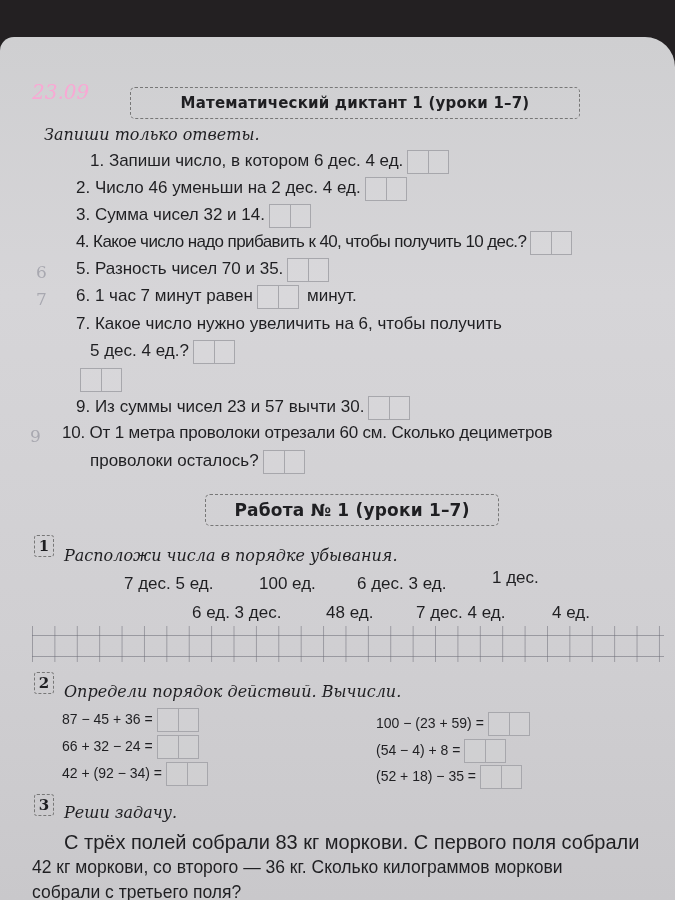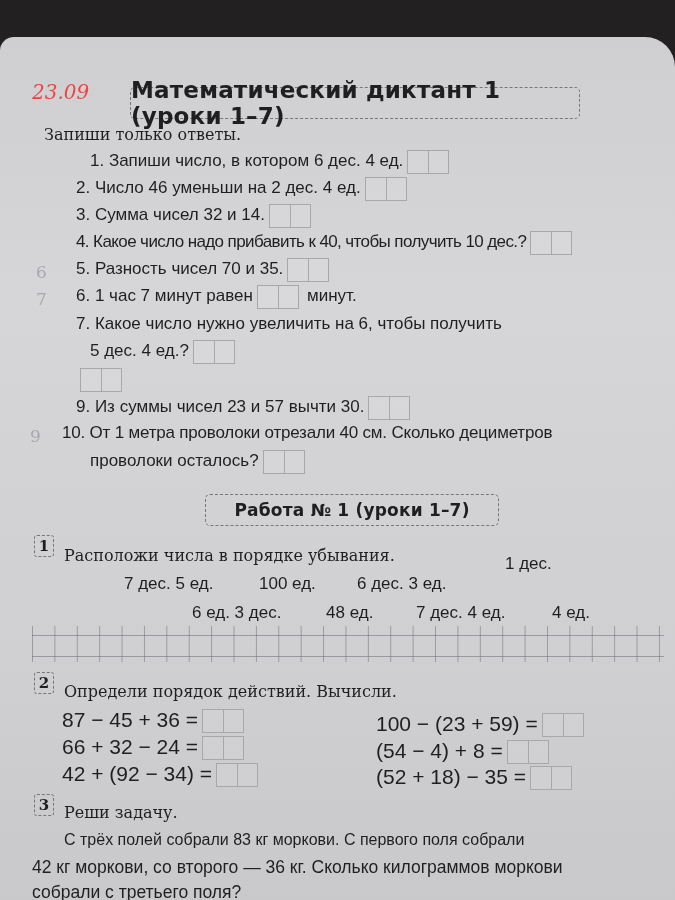--- a/index.html
+++ b/index.html
@@ -10,34 +10,34 @@
       font-family: "DejaVu Sans", sans-serif;
       color: #1f1f22;
     }
     .page {
       position: absolute; left: 0; top: 37px; width: 675px; height: 863px;
       background: linear-gradient(180deg, #cfcfd1 0%, #d6d5d8 30%, #d0cfd2 70%, #c9c8cb 100%);
       border-top-left-radius: 14px; border-top-right-radius: 30px;
     }
     .hand {
       position: absolute; font-family: "DejaVu Serif", serif; font-style: italic;
-      color: #ef4444; font-size: 20px;
+      color: #f9a8d4; font-size: 20px;
     }
     .title-box {
       position: absolute; border: 1.5px dashed #777; border-radius: 5px;
       display: flex; align-items: center; justify-content: center;
       font-weight: bold; letter-spacing: 0.2px;
     }
-    .t1 { left: 130px; top: 87px; width: 448px; height: 30px; font-size: 23px; }
+    .t1 { left: 130px; top: 87px; width: 448px; height: 30px; font-size: 15px; }
     .t2 { left: 205px; top: 494px; width: 292px; height: 30px; font-size: 17px; }
     .line {
       position: absolute; white-space: nowrap; font-size: 17px;
       font-family: "Liberation Sans", sans-serif;
     }
-    .serif { font-family: "DejaVu Serif", serif; font-size: 16px; }
+    .serif { font-family: "DejaVu Serif", serif; font-size: 16px; font-style: italic; }
     .box {
       display: inline-block; vertical-align: middle; width: 40px; height: 22px;
       border: 1px solid #a7a7ac; position: relative; margin-left: 4px;
       background: rgba(255,255,255,0.08);
     }
     .box::after {
       content: ""; position: absolute; left: 50%; top: 0; bottom: 0; border-left: 1px solid #a7a7ac;
     }
     .task-num {
       position: absolute; width: 18px; height: 20px; border: 1.5px dashed #777;
@@ -46,21 +46,21 @@
     }
     .grid {
       position: absolute; left: 32px; top: 626px; width: 632px; height: 36px;
       background-image:
         linear-gradient(90deg, rgba(110,110,120,0.55) 1px, transparent 1px),
         linear-gradient(180deg, transparent 9px, rgba(110,110,120,0.55) 9px, rgba(110,110,120,0.55) 10px, transparent 10px, transparent 30px, rgba(110,110,120,0.55) 30px, rgba(110,110,120,0.55) 31px, transparent 31px);
       background-size: 22.4px 36px, 100% 36px;
       background-repeat: repeat-x, no-repeat;
     }
     .num-item { position: absolute; font-size: 17px; font-family: "Liberation Sans", sans-serif; white-space: nowrap; }
-    .expr { position: absolute; font-size: 21px; font-family: "Liberation Sans", sans-serif; white-space: nowrap; }
+    .expr { position: absolute; font-size: 14px; font-family: "Liberation Sans", sans-serif; white-space: nowrap; }
     .margin-mark { position: absolute; font-family: "DejaVu Serif", serif; color: #a8a8b0; font-size: 17px; }
   </style>
 </head>
 <body>
 
 <div class="page"></div>
 
 <span class="hand" style="left:32px; top:80px;">23.09</span>
 
 <div class="title-box t1">
@@ -96,37 +96,37 @@
   <span>5 дес. 4 ед.?</span><span class="box"></span>
 </div>
 <div class="line" style="left:76px; top:368px;">
   <span class="box"></span>
 </div>
 <div class="line" style="left:76px; top:396px;">
   <span>9. Из суммы чисел 23 и 57 вычти 30.</span><span class="box"></span>
 </div>
 <span class="margin-mark" style="left:30px; top:426px;">9</span>
 <div class="line" style="left:62px; top:423px; letter-spacing:-0.2px;">
-  <span>10. От 1 метра проволоки отрезали 40 см. Сколько дециметров</span>
+  <span>10. От 1 метра проволоки отрезали 60 см. Сколько дециметров</span>
 </div>
 <div class="line" style="left:90px; top:450px;">
   <span>проволоки осталось?</span><span class="box"></span>
 </div>
 
 <div class="title-box t2">
   <span>Работа № 1 (уроки 1–7)</span>
 </div>
 
 <div class="task-num" style="left:34px; top:535px;">1</div>
 <div class="line serif" style="left:64px; top:546px;">Расположи числа в порядке убывания.</div>
 
 <span class="num-item" style="left:124px; top:574px;">7 дес. 5 ед.</span>
 <span class="num-item" style="left:259px; top:574px;">100 ед.</span>
 <span class="num-item" style="left:357px; top:574px;">6 дес. 3 ед.</span>
-<span class="num-item" style="left:492px; top:554px;margin-left:13px;">1 дес.</span>
+<span class="num-item" style="left:492px; top:568px;">1 дес.</span>
 <span class="num-item" style="left:192px; top:603px;">6 ед. 3 дес.</span>
 <span class="num-item" style="left:326px; top:603px;">48 ед.</span>
 <span class="num-item" style="left:416px; top:603px;">7 дес. 4 ед.</span>
 <span class="num-item" style="left:552px; top:603px;">4 ед.</span>
 
 <div class="grid"></div>
 
 <div class="task-num" style="left:34px; top:672px;">2</div>
 <div class="line serif" style="left:64px; top:682px;">Определи порядок действий. Вычисли.</div>
 
@@ -134,15 +134,15 @@
 <div class="expr" style="left:62px; top:735px;"><span>66 + 32 − 24 =</span><span class="box"></span></div>
 <div class="expr" style="left:62px; top:762px;"><span>42 + (92 − 34) =</span><span class="box"></span></div>
 
 <div class="expr" style="left:376px; top:712px;"><span>100 − (23 + 59) =</span><span class="box"></span></div>
 <div class="expr" style="left:376px; top:739px;"><span>(54 − 4) + 8 =</span><span class="box"></span></div>
 <div class="expr" style="left:376px; top:765px;"><span>(52 + 18) − 35 =</span><span class="box"></span></div>
 
 <div class="task-num" style="left:34px; top:794px;">3</div>
 <div class="line serif" style="left:64px; top:803px;">Реши задачу.</div>
 
-<div class="line" style="left:64px; top:831px; font-size:16px;">С трёх полей собрали 83 кг моркови. С первого поля собрали</div>
+<div class="line" style="left:64px; top:831px; font-size:20px;">С трёх полей собрали 83 кг моркови. С первого поля собрали</div>
 <div class="line" style="left:32px; top:857px; font-size:17.5px;">42 кг моркови, со второго — 36 кг. Сколько килограммов моркови</div>
 <div class="line" style="left:32px; top:882px; font-size:17.5px;">собрали с третьего поля?</div>
 
 </body></html>

